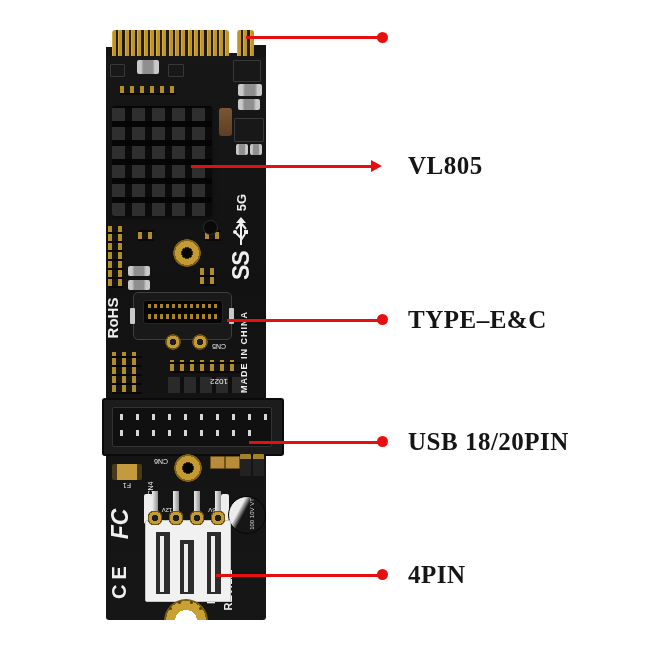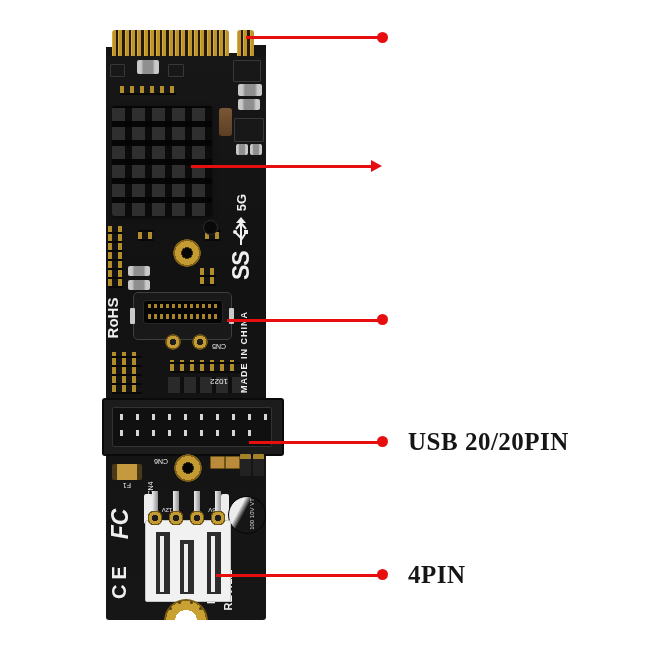--- a/index.html
+++ b/index.html
@@ -156,25 +156,27 @@
     <div class="abs" style="left:16px;top:2px;width:3px;height:3px;border-radius:50%;background:#55400f;"></div>
     <div class="abs" style="left:28px;top:2px;width:3px;height:3px;border-radius:50%;background:#55400f;"></div>
     <div class="abs" style="left:37px;top:8px;width:3px;height:3px;border-radius:50%;background:#55400f;"></div>
   </div>
 
   <div class="abs c-line" style="left:246px;top:36px;width:136px;"></div>
   <div class="abs c-dot" style="left:377px;top:32px;"></div>
 
   <div class="abs c-line" style="left:191px;top:165px;width:181px;"></div>
   <div class="abs c-arrow" style="left:371px;top:160px;"></div>
+  <div class="abs c-label" style="left:408px;top:152px;">VL805</div>
 
   <div class="abs c-line" style="left:227px;top:319px;width:155px;"></div>
   <div class="abs c-dot" style="left:377px;top:314px;"></div>
+  <div class="abs c-label" style="left:408px;top:306px;">TYPE–E&amp;C</div>
 
   <div class="abs c-line" style="left:249px;top:441px;width:133px;"></div>
   <div class="abs c-dot" style="left:377px;top:436px;"></div>
-  <div class="abs c-label" style="left:408px;top:428px;">USB 20/20PIN</div>
+  <div class="abs c-label" style="left:408px;top:428px;">USB 18/20PIN</div>
 
   <div class="abs c-line" style="left:216px;top:574px;width:166px;"></div>
   <div class="abs c-dot" style="left:377px;top:569px;"></div>
   <div class="abs c-label" style="left:408px;top:561px;">4PIN</div>
 
 </div>
 
 </body></html>

